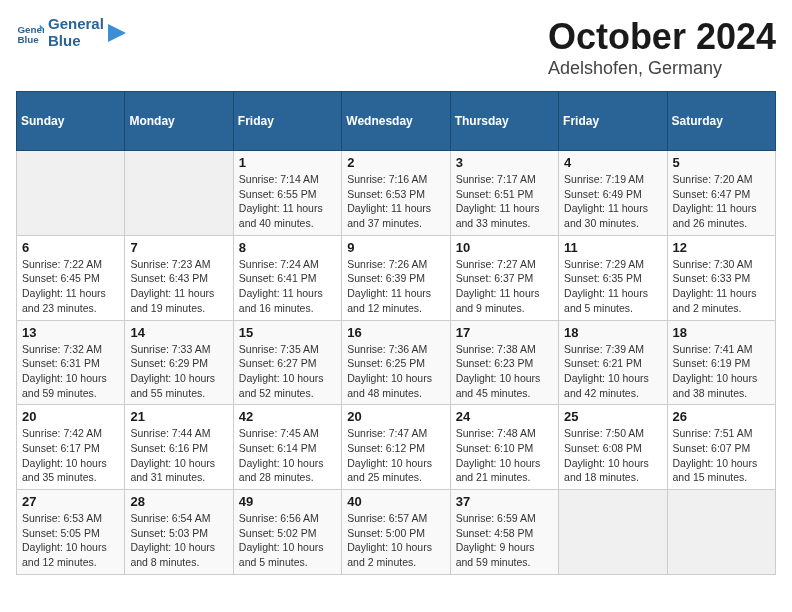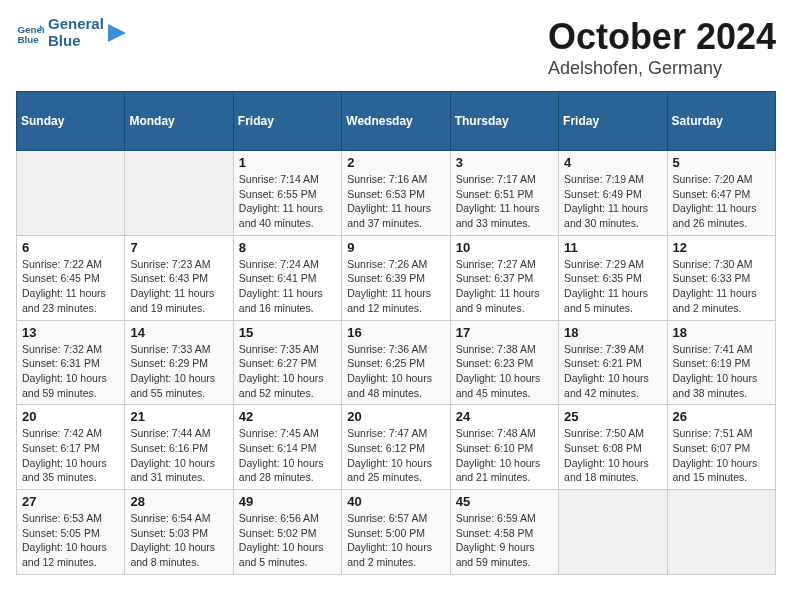--- a/index.html
+++ b/index.html
@@ -242,20 +242,20 @@
         </td>
         <td>
           <span class="day-num">49</span>
           <div class="day-info">Sunrise: 6:56 AM<br>Sunset: 5:02 PM<br>Daylight: 10 hours and 5 minutes.</div>
         </td>
         <td>
           <span class="day-num">40</span>
           <div class="day-info">Sunrise: 6:57 AM<br>Sunset: 5:00 PM<br>Daylight: 10 hours and 2 minutes.</div>
         </td>
         <td>
-          <span class="day-num">45</span>
+          <span class="day-num">37</span>
           <div class="day-info">Sunrise: 6:59 AM<br>Sunset: 4:58 PM<br>Daylight: 9 hours and 59 minutes.</div>
         </td>
         <td class="empty-cell"></td>
         <td class="empty-cell"></td>
       </tr>
     </tbody>
 </table>
 
 </body></html>

